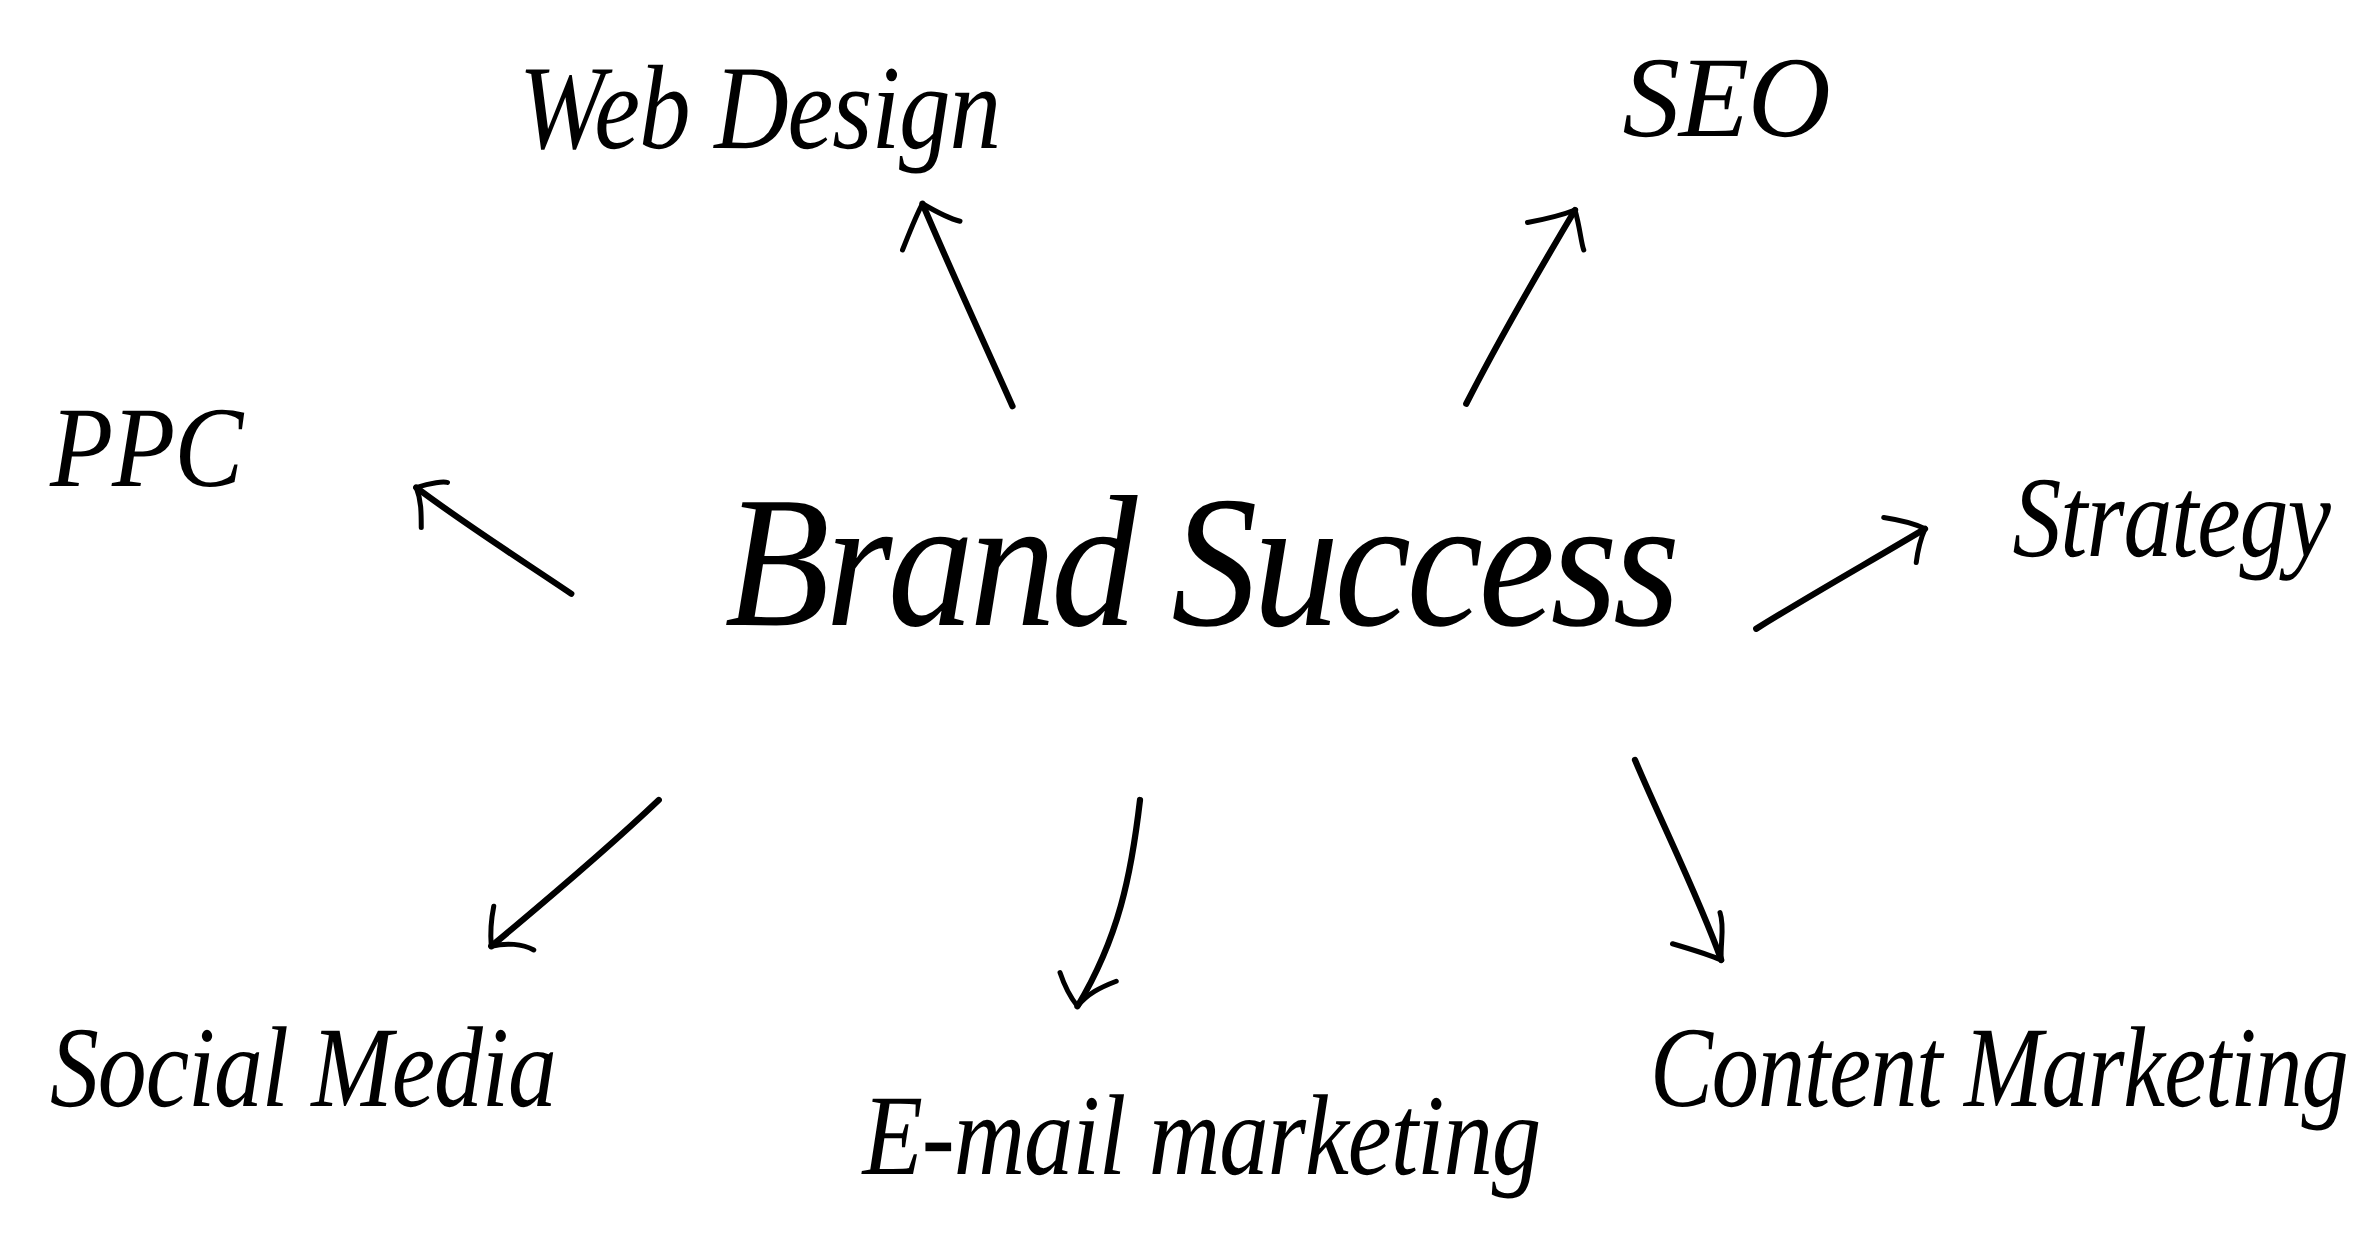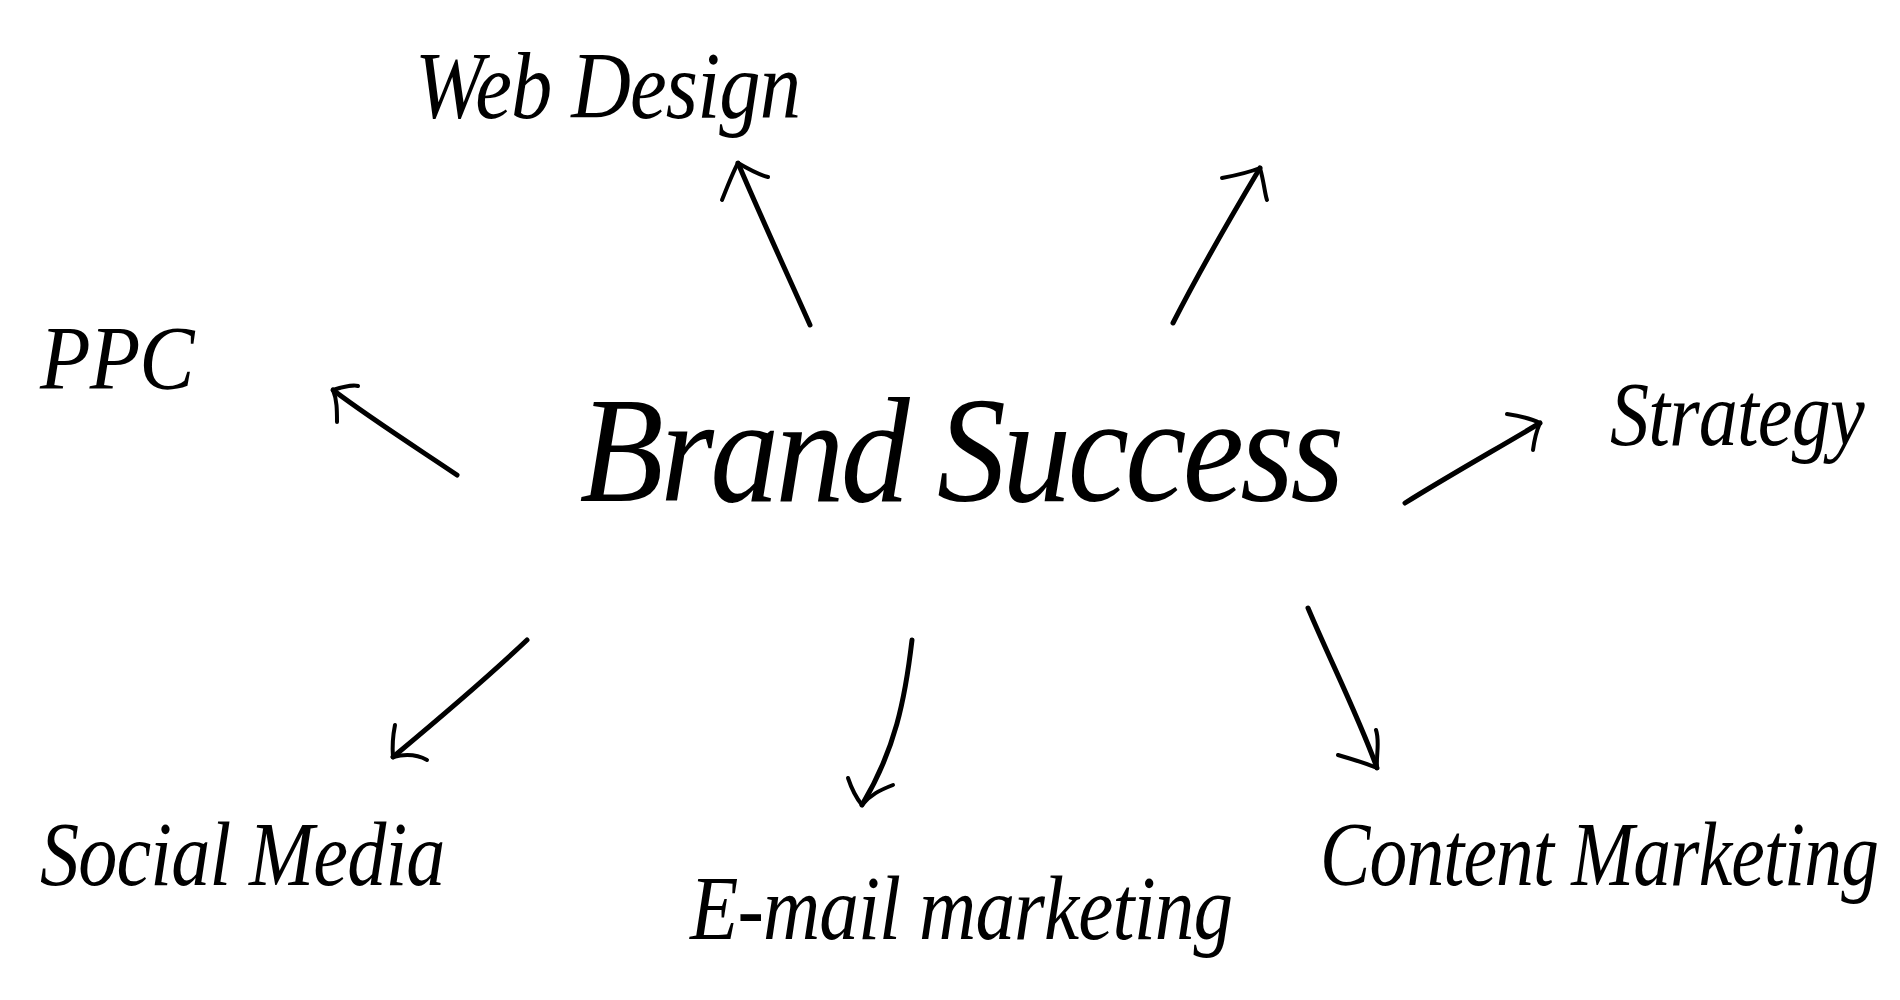--- a/index.html
+++ b/index.html
@@ -109,19 +109,20 @@
     <g>
       <path d="M1308 608 C 1330 660, 1360 720, 1377 768" stroke-width="5"></path>
       <path d="M1338 755 C 1355 760, 1368 764, 1377 768" stroke-width="4"></path>
       <path d="M1377 768 C 1376 755, 1380 742, 1376 730" stroke-width="4"></path>
     </g>
   </svg>
 
   <div class="center-title">Brand Success</div>
 
   <div class="label" id="lbl-web">Web Design</div>
+  <div class="label" id="lbl-seo">SEO</div>
   <div class="label" id="lbl-ppc">PPC</div>
   <div class="label" id="lbl-strategy">Strategy</div>
   <div class="label" id="lbl-social">Social Media</div>
   <div class="label" id="lbl-email">E-mail marketing</div>
   <div class="label" id="lbl-content">Content Marketing</div>
 
 </div>
 
 </body></html>

